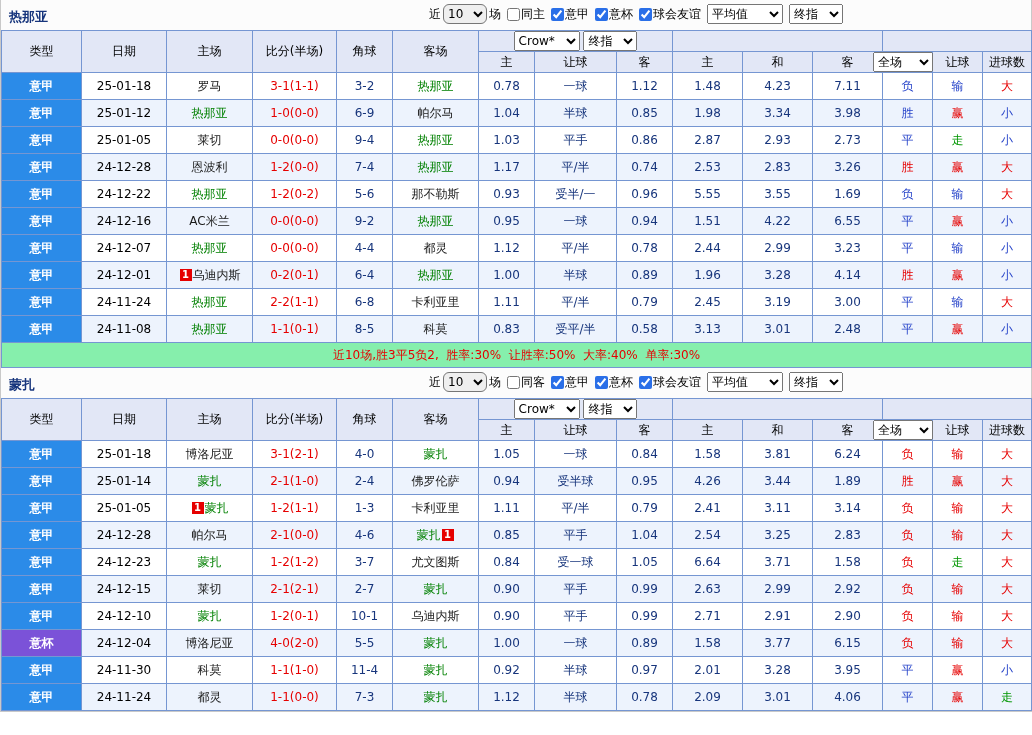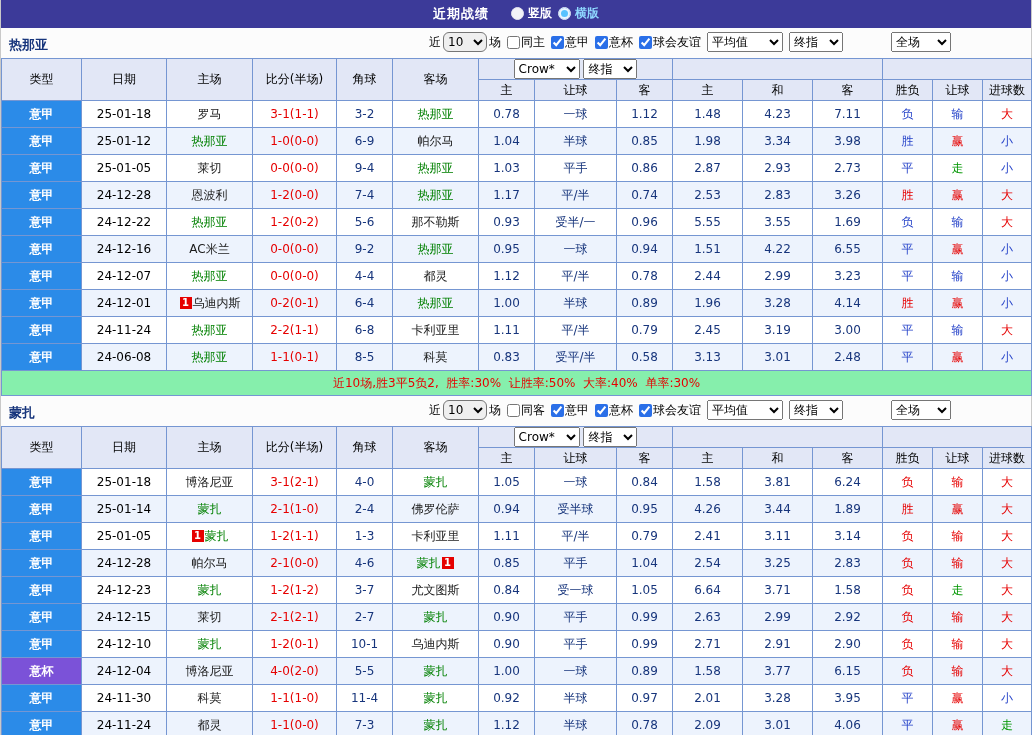--- a/index.html
+++ b/index.html
@@ -18,48 +18,38 @@
   .cb{display:inline-flex;align-items:center;gap:1px;margin-left:4px;cursor:pointer;}
   .cb input{width:13px;height:13px;margin:0;accent-color:#2a6fe8;}
   select{font-size:12px;height:20px;font-family:inherit;}
   .sel-count{width:44px;border-radius:6px;}
   .sel-crow{width:66px;}
   .sel-zz{width:54px;}
   .sel-avg{width:76px;}
   .sel-full{width:60px;}
   .grp{position:absolute;top:4px;display:flex;gap:6px;}
   .grp-europe{left:706px;}
-  .grp-full{left:890px;}
+  .grp-full{left:872px;margin-top:48px;}
   table{border-collapse:collapse;table-layout:fixed;width:1030px;}
   th,td{border:1px solid #7596d2;text-align:center;font-size:12px;padding:0;white-space:nowrap;overflow:hidden;}
   thead th{background:#e2e7f6;height:20px;font-weight:normal;color:#000;}
   tbody td{height:26px;color:#17357c;background:#fff;}
   tbody tr:nth-child(even) td{background:#edf3fd;}
   .lg{color:#fff !important;font-weight:bold;}
   .dt{color:#000 !important;}
   .tn{color:#1a1a1a;}
   .focal{color:#008000;}
   .sc{color:#e60000 !important;}
   .rc{display:inline-block;background:#e60000;color:#fff;width:12px;height:12px;line-height:12px;font-size:10px;font-weight:bold;vertical-align:1px;margin:0 1px;}
   tfoot .summary{color:#e60000;height:24px;background:#86efac;font-size:12px;}
 </style>
 </head>
 <body>
 
 <div class="page">
-  <div class="topbar">
-    <span class="topbar-title">近期战绩</span>
-    <span id="layout-radios"><span class="radio" style="margin-left: 6px;">
-          <span class="rdot"></span>
-          <span class="rlabel">竖版</span>
-        </span><span class="radio" style="margin-left: 6px;">
-          <span class="rdot sel"></span>
-          <span class="rlabel sel">横版</span>
-        </span></span>
-  </div>
   <div id="sections">
       <div class="section">
         <div class="shead">
           <span class="stitle">热那亚</span>
           <span class="controls">
             <span>近</span>
             <select class="sel-count"><option>10</option></select>
             <span>场</span>
             <label class="cb">
               <input type="checkbox" style="">
@@ -277,21 +267,21 @@
               <td>0.79</td>
               <td>2.45</td>
               <td>3.19</td>
               <td>3.00</td>
               <td style="color:#2643c9">平</td>
               <td style="color:#2643c9">输</td>
               <td style="color:#e60000">大</td>
             </tr>
             <tr>
               <td class="lg" style="background:#2b8be8">意甲</td>
-              <td class="dt">24-06-08</td>
+              <td class="dt">24-11-08</td>
               <td><span class="focal">热那亚</span></td>
               <td class="sc">1-1(0-1)</td>
               <td>8-5</td>
               <td><span class="tn">科莫</span></td>
               <td>0.83</td>
               <td>受平/半</td>
               <td>0.58</td>
               <td>3.13</td>
               <td>3.01</td>
               <td>2.48</td>

